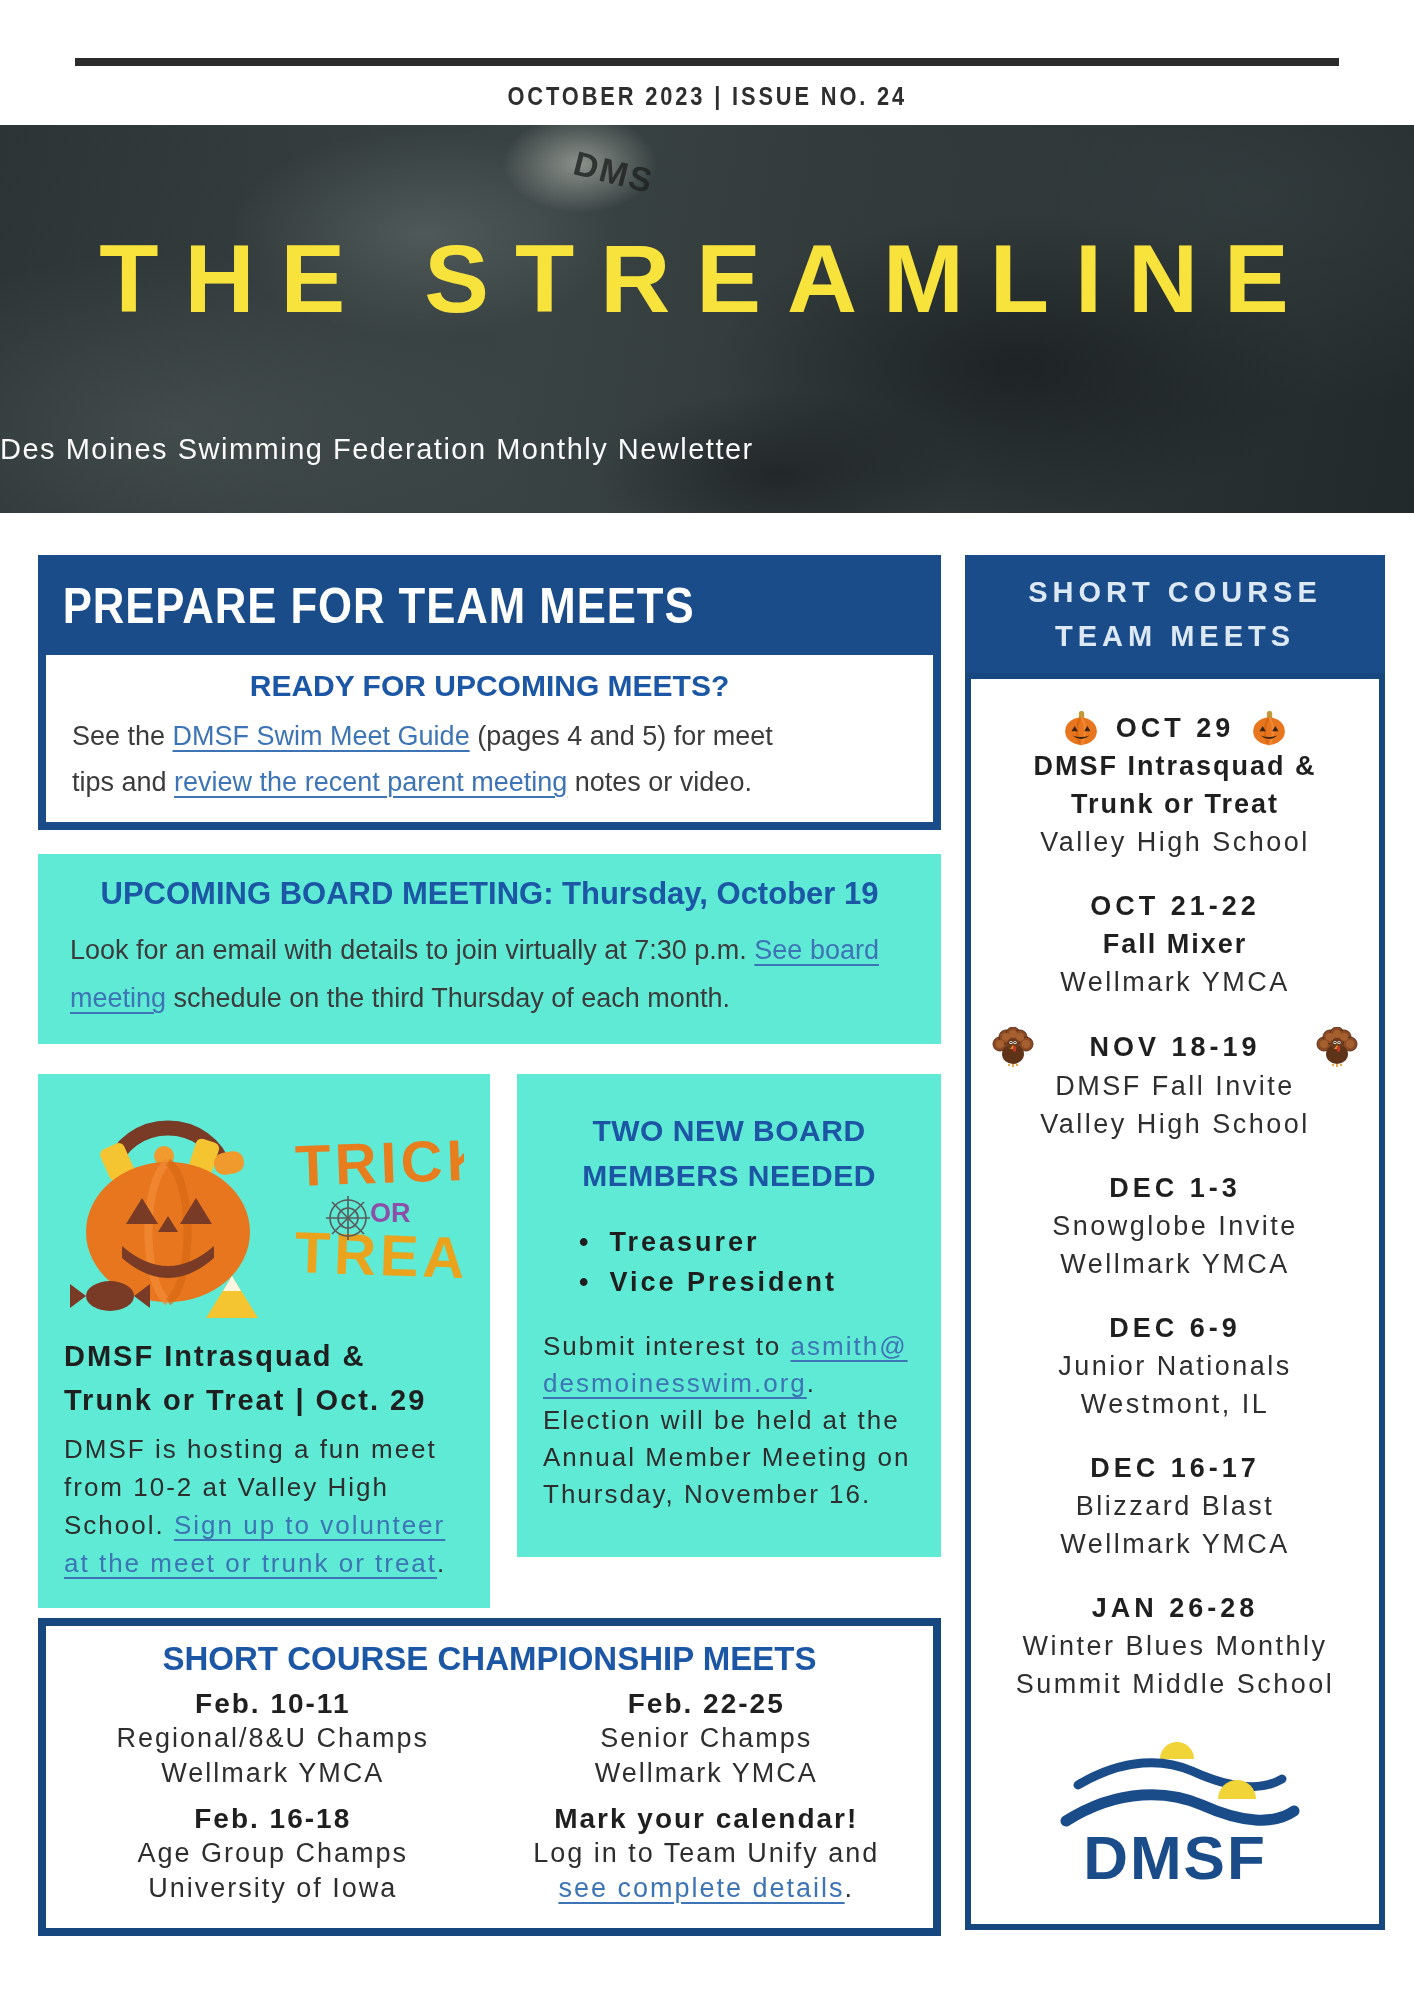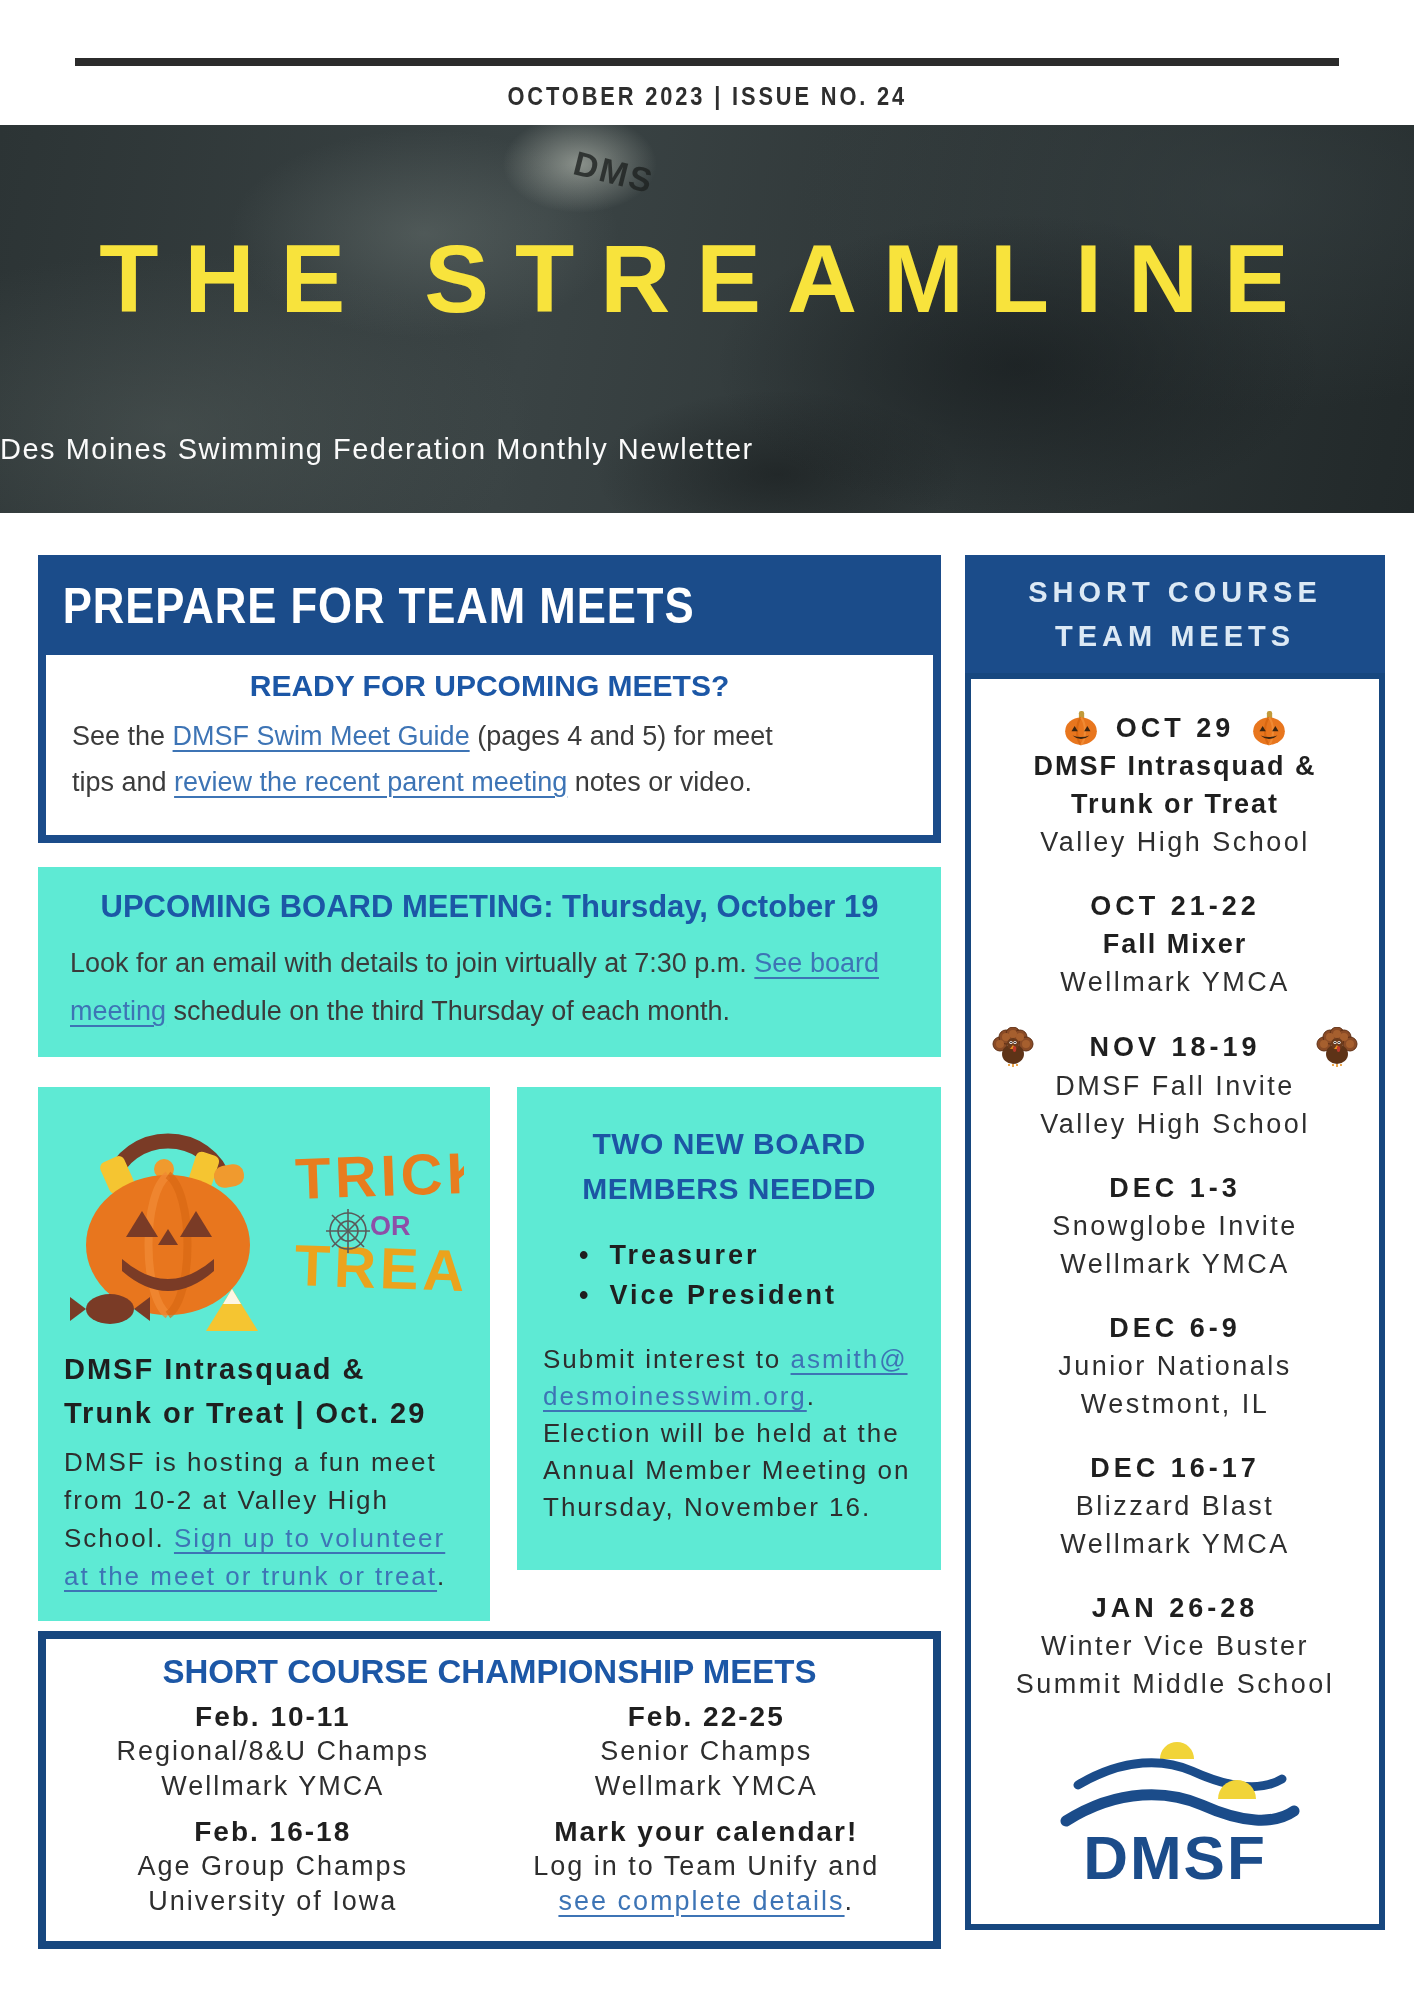--- a/index.html
+++ b/index.html
@@ -32,21 +32,21 @@
 
   
   .main{display:flex;align-items:flex-start;margin:42px 29px 0 38px;gap:24px;}
   .left-col{width:903px;flex:0 0 903px;}
   .sidebar{width:420px;flex:0 0 420px;}
 
   
   .prepare{background:#1b4c8a;padding:0 8px 8px;box-sizing:border-box;}
   .prepare-title{height:100px;margin:0;display:flex;align-items:center;justify-content:flex-start;
       color:#ffffff;font-size:46px;font-weight:800;letter-spacing:1px;}
-  .ready{background:#ffffff;padding:14px 26px 30px;}
+  .ready{background:#ffffff;padding:14px 26px 17px;}
   .ready-title{margin:0 0 10px;text-align:center;color:#1c57a6;font-size:30px;font-weight:800;}
   .ready-body{margin:0;font-size:27px;line-height:46px;max-width:705px;}
 
   
   .graybox{background:#5eead4;}
   .board{margin-top:24px;padding:22px 32px 22px;box-sizing:border-box;}
   .board-title{margin:0 0 14px;text-align:center;color:#1c57a6;font-size:31px;font-weight:800;}
   .board-body{margin:0;font-size:27px;line-height:48px;max-width:860px;}
 
   .two-col{display:flex;gap:27px;margin-top:30px;align-items:flex-start;}
@@ -335,21 +335,21 @@
         </div>
 
         <div class="event">
           <div class="date-row">DEC 16-17</div>
           <div class="l">Blizzard Blast</div>
           <div class="l">Wellmark YMCA</div>
         </div>
 
         <div class="event">
           <div class="date-row">JAN 26-28</div>
-          <div class="l">Winter Vice Buster</div>
+          <div class="l">Winter Blues Monthly</div>
           <div class="l">Summit Middle School</div>
         </div>
 
         <div class="logo-wrap">
           <svg width="270" height="165" viewBox="0 0 270 165">
             <path d="M120,30 a17,17 0 0 1 34,0 Z" fill="#f1d438"></path>
             <path d="M38,56 C85,28 125,30 152,42 C192,60 222,62 242,50" fill="none" stroke="#1b4c8a" stroke-width="9" stroke-linecap="round"></path>
             <path d="M178,70 a19,19 0 0 1 38,0 Z" fill="#f1d438"></path>
             <path d="M26,92 C80,58 130,62 162,76 C202,94 234,96 254,82" fill="none" stroke="#1b4c8a" stroke-width="11" stroke-linecap="round"></path>
             <text x="135" y="150" text-anchor="middle" font-family="Liberation Sans, sans-serif" font-size="62" font-weight="800" fill="#1b4c8a" letter-spacing="2">DMSF</text>

